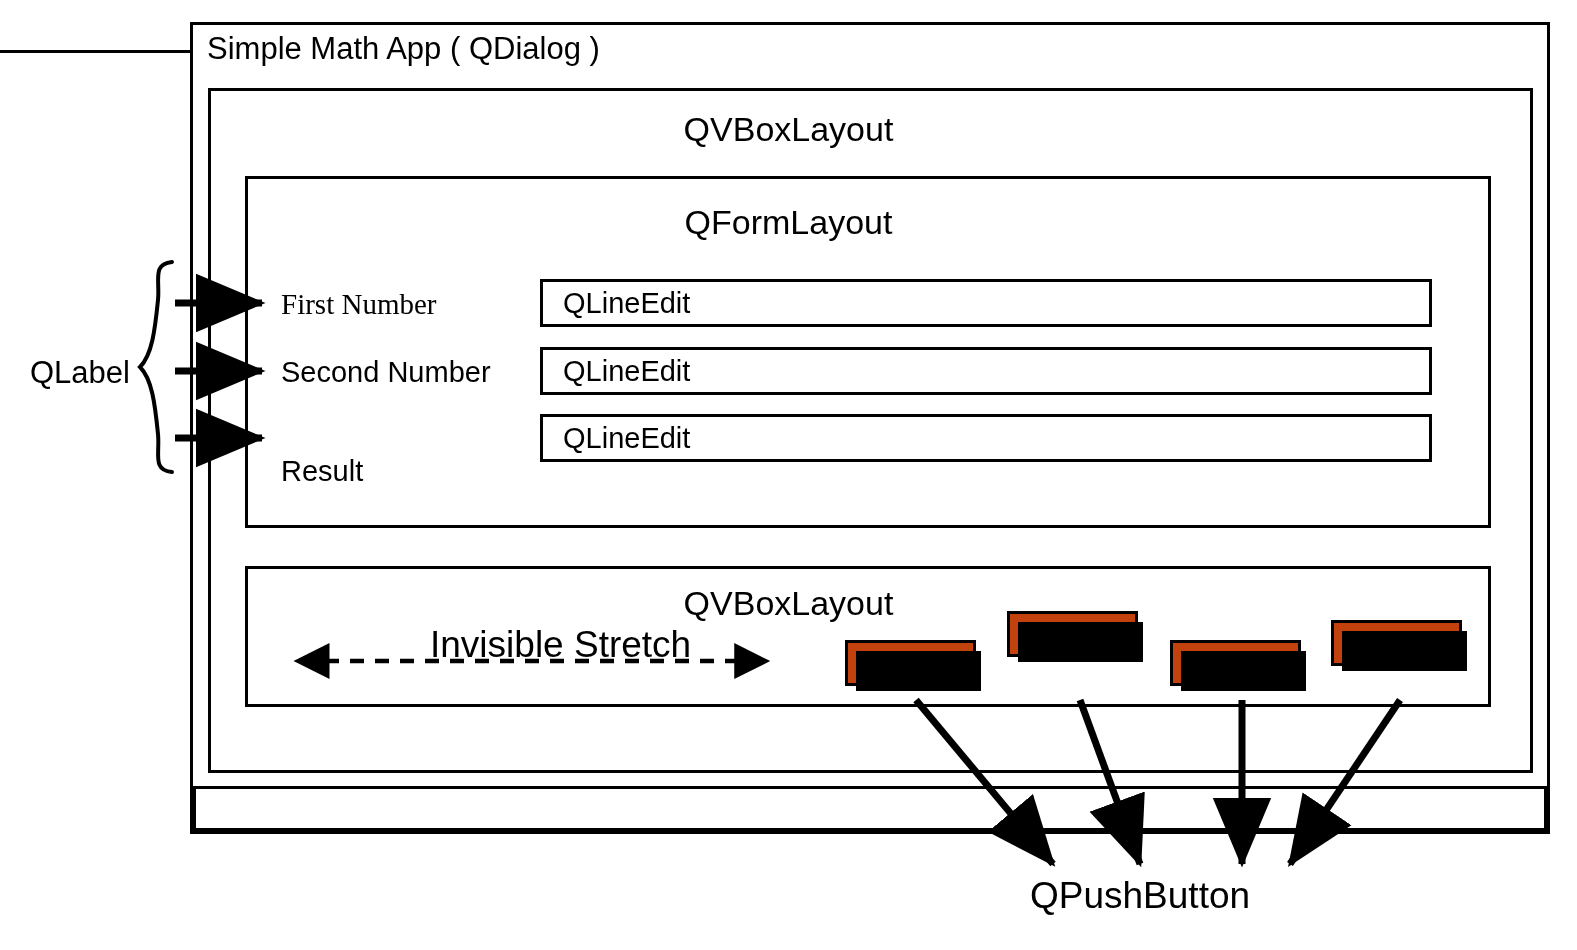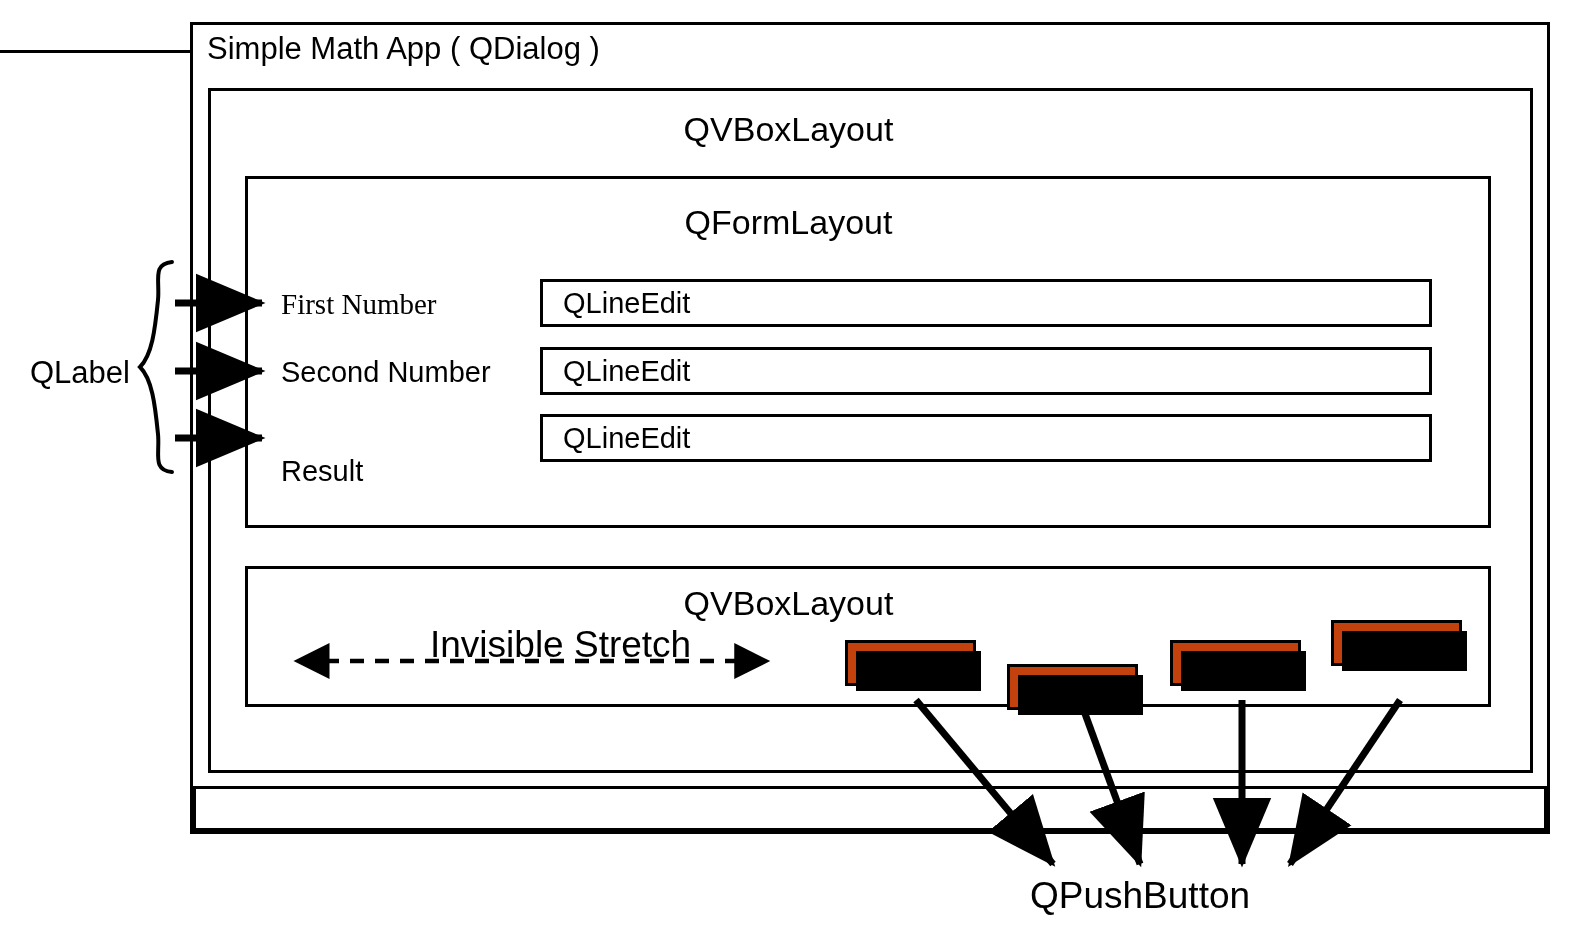--- a/index.html
+++ b/index.html
@@ -93,21 +93,21 @@
     content: "";
     position: absolute;
     left: 8px;
     top: 8px;
     width: 100%;
     height: 100%;
     background: #000;
     z-index: -1;
   }
   #pbtn-0 { left:845px;  top:640px; width:131px; height:46px; }
-  #pbtn-1 { left:1007px; top:664px; width:131px; height:46px; }
+  #pbtn-1 { left:1007px; top:611px; width:131px; height:46px; }
   #pbtn-2 { left:1170px; top:640px; width:131px; height:46px; }
   #pbtn-3 { left:1331px; top:620px; width:131px; height:46px;font-family:Liberation Serif, serif; }
 </style>
 </head>
 <body>
 
 <div id="stage">
 
   <div class="box" id="dialog-frame"></div>
 

